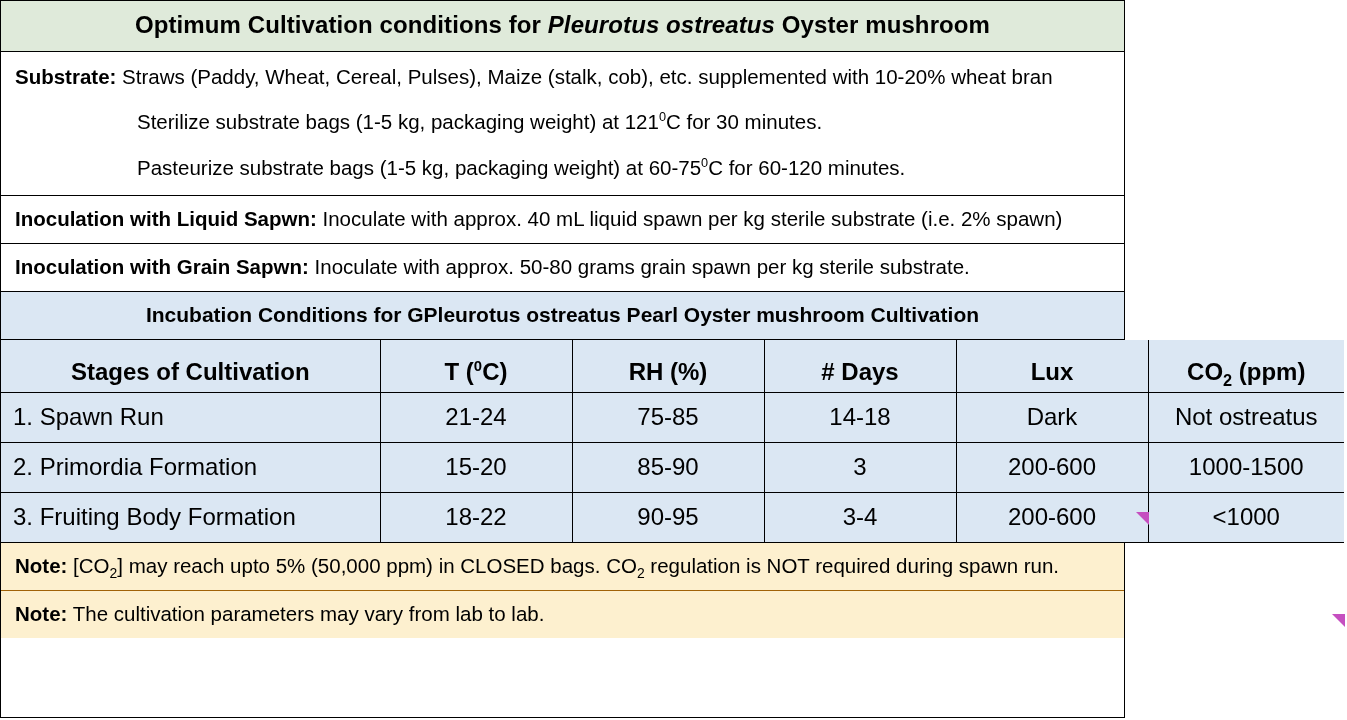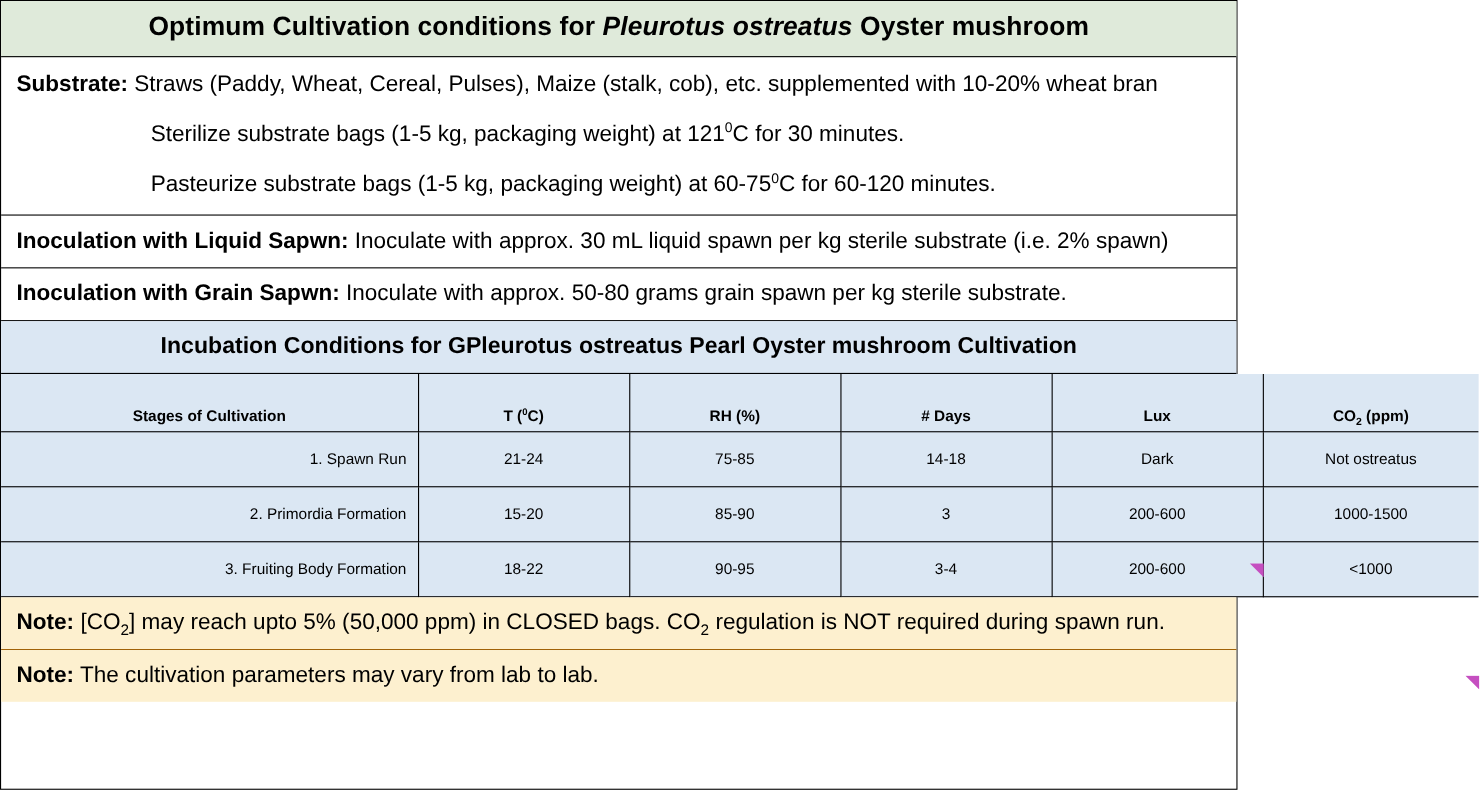--- a/index.html
+++ b/index.html
@@ -87,21 +87,21 @@
     padding: 11px 6px 12px 6px;
     box-sizing: border-box;
   }
 
   
   table.cond {
     width: 100%;
     border-collapse: collapse;
     background: #dbe7f3;
     table-layout: fixed;
-    font-size: 14px;
+    font-size: 24px;
   }
   table.cond th, table.cond td {
     border-right: 1px solid #000000;
     border-bottom: 1px solid #000000;
     background: #dbe7f3;
     padding: 0 10px;
     height: 50px;
     box-sizing: border-box;
   }
   table.cond tr > *:last-child { border-right: none; }
@@ -110,21 +110,21 @@
     text-align: center;
     vertical-align: bottom;
     padding-bottom: 6px;
     height: 52px;
   }
   table.cond th.stage-head {
     text-align: center;
   }
   table.cond td { text-align: center; }
   table.cond td.stage-cell {
-    text-align: right;
+    text-align: left;
     padding-left: 12px;
   }
 
   
   col.c-stage { width: 379px; }
   col.c-t     { width: 192px; }
   col.c-rh    { width: 192px; }
   col.c-days  { width: 192px; }
   col.c-lux   { width: 192px; }
   col.c-co2   { width: 196px; }
@@ -167,21 +167,21 @@
     </div>
     <div class="para indent">
       <span>Sterilize substrate bags (1-5 kg, packaging weight) at 121</span><sup class="deg">0</sup><span>C for 30 minutes.</span>
     </div>
     <div class="para indent">
       <span>Pasteurize substrate bags (1-5 kg, packaging weight) at 60-75</span><sup class="deg">0</sup><span>C for 60-120 minutes.</span>
     </div>
   </div>
 
   <div class="inoc-row">
-    <b>Inoculation with Liquid Sapwn:</b><span> Inoculate with approx. 30 mL liquid spawn per kg sterile substrate (i.e. 2% spawn)</span>
+    <b>Inoculation with Liquid Sapwn:</b><span> Inoculate with approx. 40 mL liquid spawn per kg sterile substrate (i.e. 2% spawn)</span>
   </div>
   <div class="inoc-row">
     <b>Inoculation with Grain Sapwn:</b><span> Inoculate with approx. 50-80 grams grain spawn per kg sterile substrate.</span>
   </div>
 
   <div class="section-head">Incubation Conditions for GPleurotus ostreatus Pearl Oyster mushroom Cultivation</div>
 
   <table class="cond">
     <colgroup>
       <col class="c-stage">

